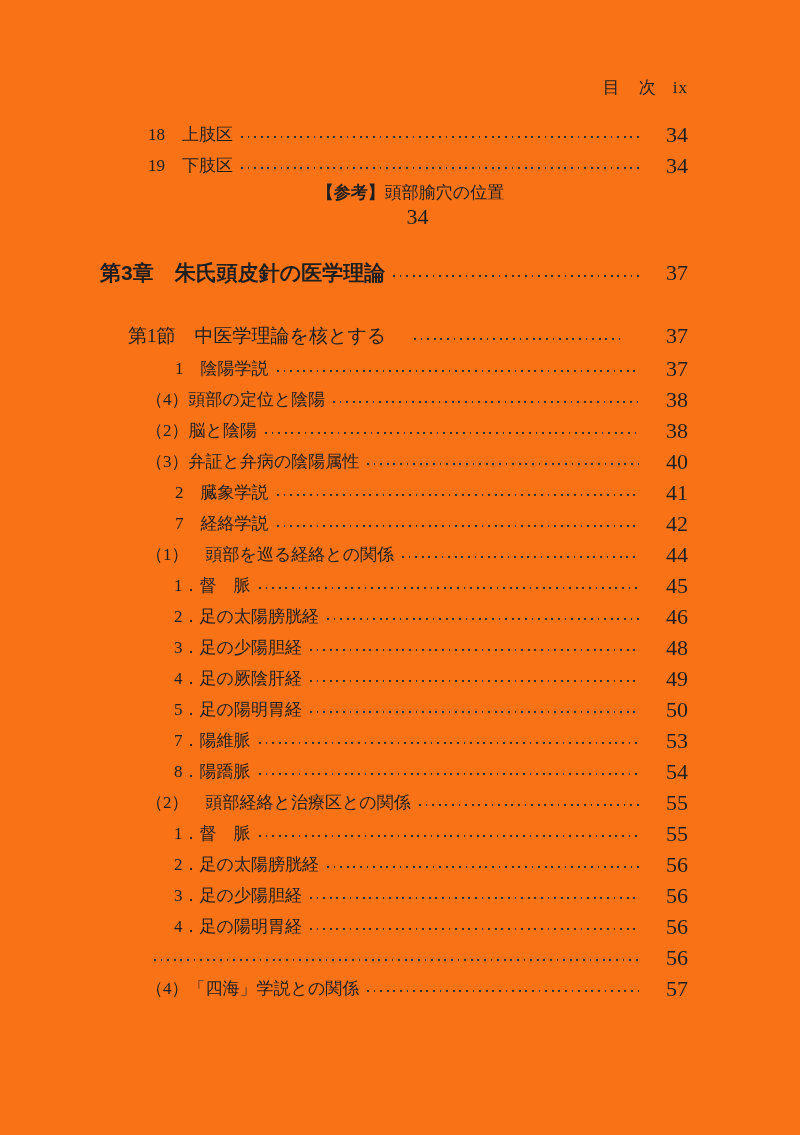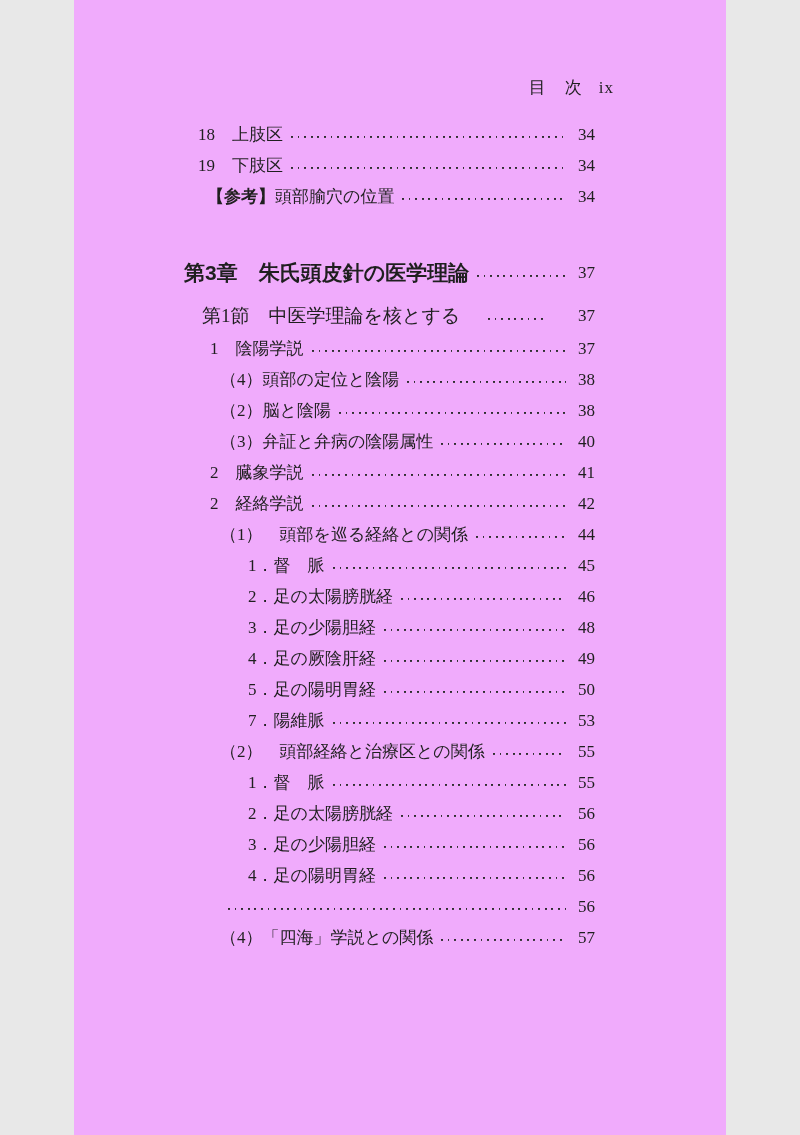--- a/index.html
+++ b/index.html
@@ -1,19 +1,19 @@
 <!DOCTYPE html>
 <html><head>
 <meta charset="utf-8">
 <style>
   * { margin: 0; padding: 0; box-sizing: border-box; }
   html, body { background: #e8e8e8; }
   .page {
-    width: 652px; height: 1135px;
-    background: #f0abfc;
+    width: 800px; height: 1135px;
+    background: #f97316;
     color: #1f1f1f;
     position: relative;
     overflow: hidden;
     margin: 0 auto;
     font-family: "Liberation Serif", "DejaVu Serif", serif;
   }
   .header {
     display: flex;
     justify-content: flex-end;
     align-items: baseline;
@@ -41,33 +41,34 @@
     min-width: 8px;
     align-self: stretch;
     margin: 0 12px 0 8px;
     background-image: repeating-linear-gradient(to right, #2e2e2e 0 1.8px, transparent 1.8px 6.6px);
     background-size: 100% 1.9px;
     background-repeat: no-repeat;
     background-position: 0 58%;
   }
   .pagenum {
     width: 36px;
-    font-size: 17px;
+    text-align: right;
+    font-size: 22px;
     font-weight: 400;
     font-family: "Liberation Serif", "DejaVu Serif", serif;
     flex: none;
   }
   
-  .row.itemA   { margin-left: 24px; }
-  .row.ref     { margin-left: 33px; }
-  .row.chapter { margin-left: 10px; height: 40px; margin-top: 41px;
+  .row.itemA   { margin-left: 48px; }
+  .row.ref     { margin-left: 33px; flex-direction: column; }
+  .row.chapter { height: 40px; margin-top: 41px;
                  font-family: "Liberation Sans", "DejaVu Sans", sans-serif;
                  font-weight: bold; font-size: 21px; }
-  .row.section { margin-left: 28px; height: 34px; margin-top: 6px; font-size: 19px; gap: 20px; }
-  .row.lv1     { margin-left: 36px; }
+  .row.section { margin-left: 28px; height: 34px; margin-top: 26px; font-size: 19px; gap: 20px; }
+  .row.lv1     { margin-left: 75px; }
   .row.lv2     { margin-left: 46px; }
   .row.lv3     { margin-left: 74px; }
 </style>
 </head>
 <body>
 
 <div class="page">
   <div class="header">
     <span>目　次</span>
     <span>ix</span>
@@ -117,21 +118,21 @@
         <span class="text">（3）弁証と弁病の陰陽属性</span>
         <span class="leader"></span>
         <span class="pagenum">40</span>
       </div>
       <div class="row lv1">
         <span class="text">2　臓象学説</span>
         <span class="leader"></span>
         <span class="pagenum">41</span>
       </div>
       <div class="row lv1">
-        <span class="text">2　経絡学説</span>
+        <span class="text">7　経絡学説</span>
         <span class="leader"></span>
         <span class="pagenum">42</span>
       </div>
       <div class="row lv2">
         <span class="text">（1）　頭部を巡る経絡との関係</span>
         <span class="leader"></span>
         <span class="pagenum">44</span>
       </div>
       <div class="row lv3">
         <span class="text">1．督　脈</span>
@@ -155,20 +156,25 @@
       </div>
       <div class="row lv3">
         <span class="text">5．足の陽明胃経</span>
         <span class="leader"></span>
         <span class="pagenum">50</span>
       </div>
       <div class="row lv3">
         <span class="text">7．陽維脈</span>
         <span class="leader"></span>
         <span class="pagenum">53</span>
+      </div>
+      <div class="row lv3">
+        <span class="text">8．陽蹻脈</span>
+        <span class="leader"></span>
+        <span class="pagenum">54</span>
       </div>
       <div class="row lv2">
         <span class="text">（2）　頭部経絡と治療区との関係</span>
         <span class="leader"></span>
         <span class="pagenum">55</span>
       </div>
       <div class="row lv3">
         <span class="text">1．督　脈</span>
         <span class="leader"></span>
         <span class="pagenum">55</span>

